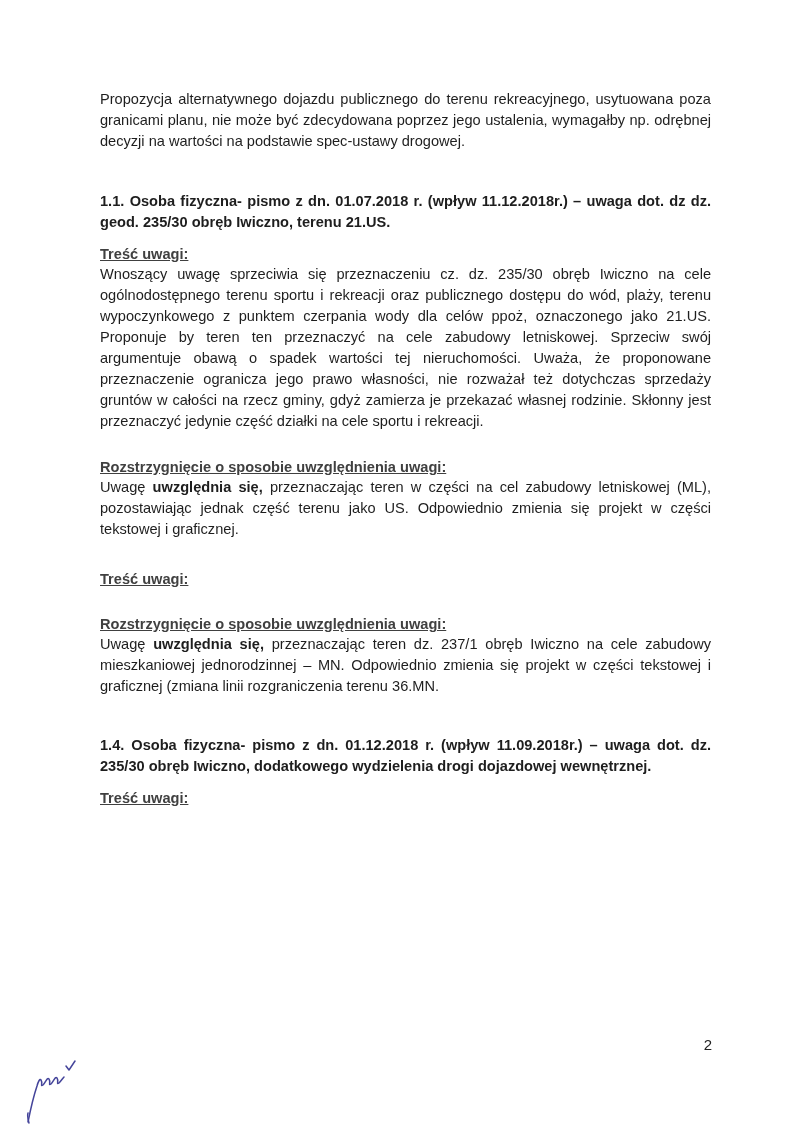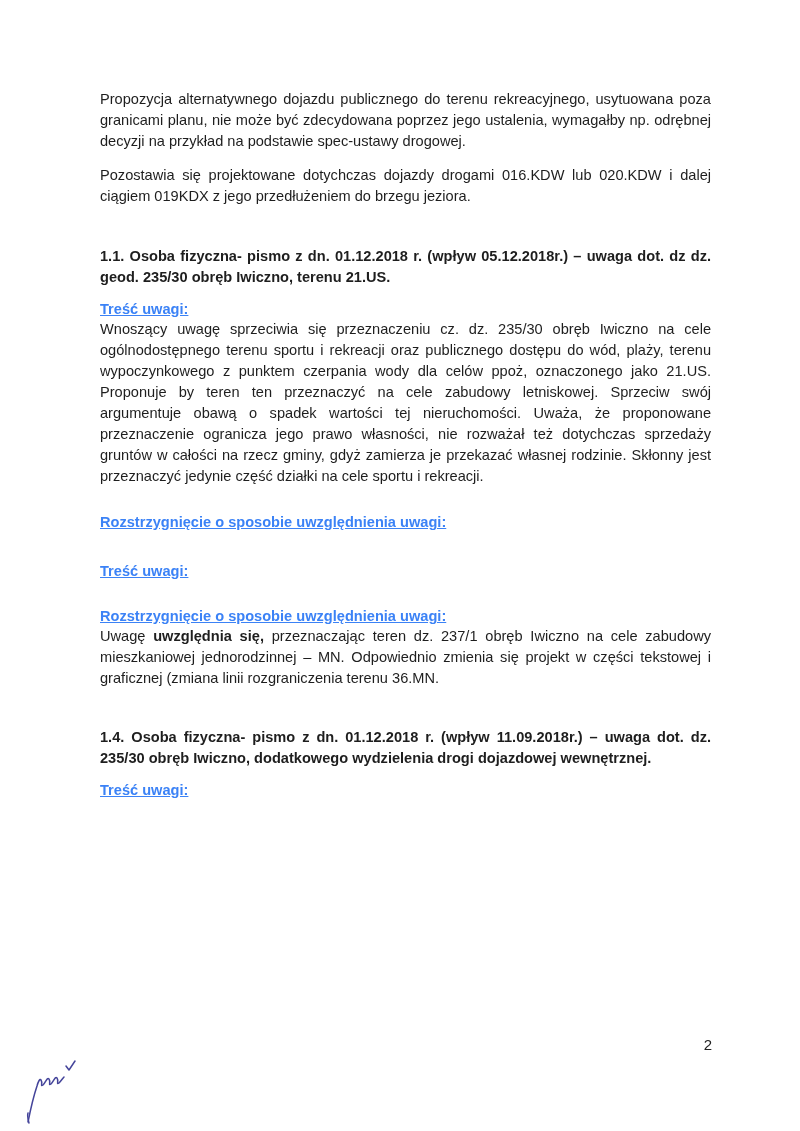--- a/index.html
+++ b/index.html
@@ -28,21 +28,21 @@
     color: #1e1e1e;
   }
   .heading { font-weight: 700; }
   .label {
     margin: 0;
     font-size: 14.6px;
     line-height: 19px;
     font-weight: 700;
     text-decoration: underline;
     text-align: left;
-    color: #3b82f6;
+    color: #404040;
   }
   .para + .para   { margin-top: 13px; }
   .sec-1          { margin-top: 39px; }
   .sec-2          { margin-top: 30px; }
   .sec-3          { margin-top: 38px; }
   .label.tresc    { margin-top: 12px; }
   .label.rozstrz  { margin-top: 26px; }
   .rbody b        { font-weight: 700; }
   .page-number {
     position: absolute;
@@ -58,28 +58,28 @@
     left: 20px; top: 1046px;
     width: 56px; height: 80px;
   }
 </style>
 </head>
 <body>
 
 <div class="page">
   <div class="content">
 
-    <p class="para">Propozycja alternatywnego dojazdu publicznego do terenu rekreacyjnego, usytuowana poza granicami planu, nie może być zdecydowana poprzez jego ustalenia, wymagałby np. odrębnej decyzji na przykład na podstawie spec-ustawy drogowej.</p>
-    <p class="para">Pozostawia się projektowane dotychczas dojazdy drogami 016.KDW lub 020.KDW i dalej ciągiem 019KDX z jego przedłużeniem do brzegu jeziora.</p>
+    <p class="para">Propozycja alternatywnego dojazdu publicznego do terenu rekreacyjnego, usytuowana poza granicami planu, nie może być zdecydowana poprzez jego ustalenia, wymagałby np. odrębnej decyzji na wartości na podstawie spec-ustawy drogowej.</p>
 
     <section class="sec-1">
-      <p class="heading">1.1. Osoba fizyczna- pismo z dn. 01.12.2018 r. (wpływ 05.12.2018r.) – uwaga dot.  dz dz. geod. 235/30 obręb Iwiczno, terenu 21.US.</p>
+      <p class="heading">1.1. Osoba fizyczna- pismo z dn. 01.07.2018 r. (wpływ 11.12.2018r.) – uwaga dot.  dz dz. geod. 235/30 obręb Iwiczno, terenu 21.US.</p>
       <p class="label tresc">Treść uwagi:</p>
       <p class="rbody">Wnoszący uwagę sprzeciwia się przeznaczeniu cz. dz. 235/30 obręb Iwiczno na cele ogólnodostępnego terenu sportu i rekreacji oraz publicznego dostępu do wód, plaży, terenu wypoczynkowego z punktem czerpania wody dla celów ppoż, oznaczonego jako 21.US. Proponuje by teren ten przeznaczyć na cele zabudowy letniskowej. Sprzeciw swój argumentuje obawą o spadek wartości tej nieruchomości. Uważa, że proponowane przeznaczenie ogranicza jego prawo własności, nie rozważał też dotychczas sprzedaży gruntów w całości na rzecz gminy, gdyż zamierza je przekazać własnej rodzinie. Skłonny jest przeznaczyć jedynie część działki na cele sportu i rekreacji.</p>
       <p class="label rozstrz">Rozstrzygnięcie o sposobie uwzględnienia uwagi:</p>
+      <p class="rbody"><span>Uwagę </span><b>uwzględnia się,</b><span> przeznaczając teren w części na cel zabudowy letniskowej (ML), pozostawiając jednak część terenu jako US. Odpowiednio zmienia się projekt w części tekstowej i graficznej.</span></p>
     </section>
 
     <section class="sec-2">
       <p class="label tresc">Treść uwagi:</p>
       <p class="label rozstrz">Rozstrzygnięcie o sposobie uwzględnienia uwagi:</p>
       <p class="rbody"><span>Uwagę </span><b>uwzględnia się,</b><span> przeznaczając teren dz. 237/1 obręb Iwiczno na cele zabudowy mieszkaniowej jednorodzinnej – MN. Odpowiednio zmienia się projekt w części tekstowej i graficznej (zmiana linii rozgraniczenia terenu 36.MN.</span></p>
     </section>
 
     <section class="sec-3">
       <p class="heading">1.4. Osoba fizyczna- pismo z dn. 01.12.2018 r. (wpływ 11.09.2018r.) – uwaga dot.  dz. 235/30 obręb Iwiczno, dodatkowego wydzielenia drogi dojazdowej wewnętrznej.</p>

